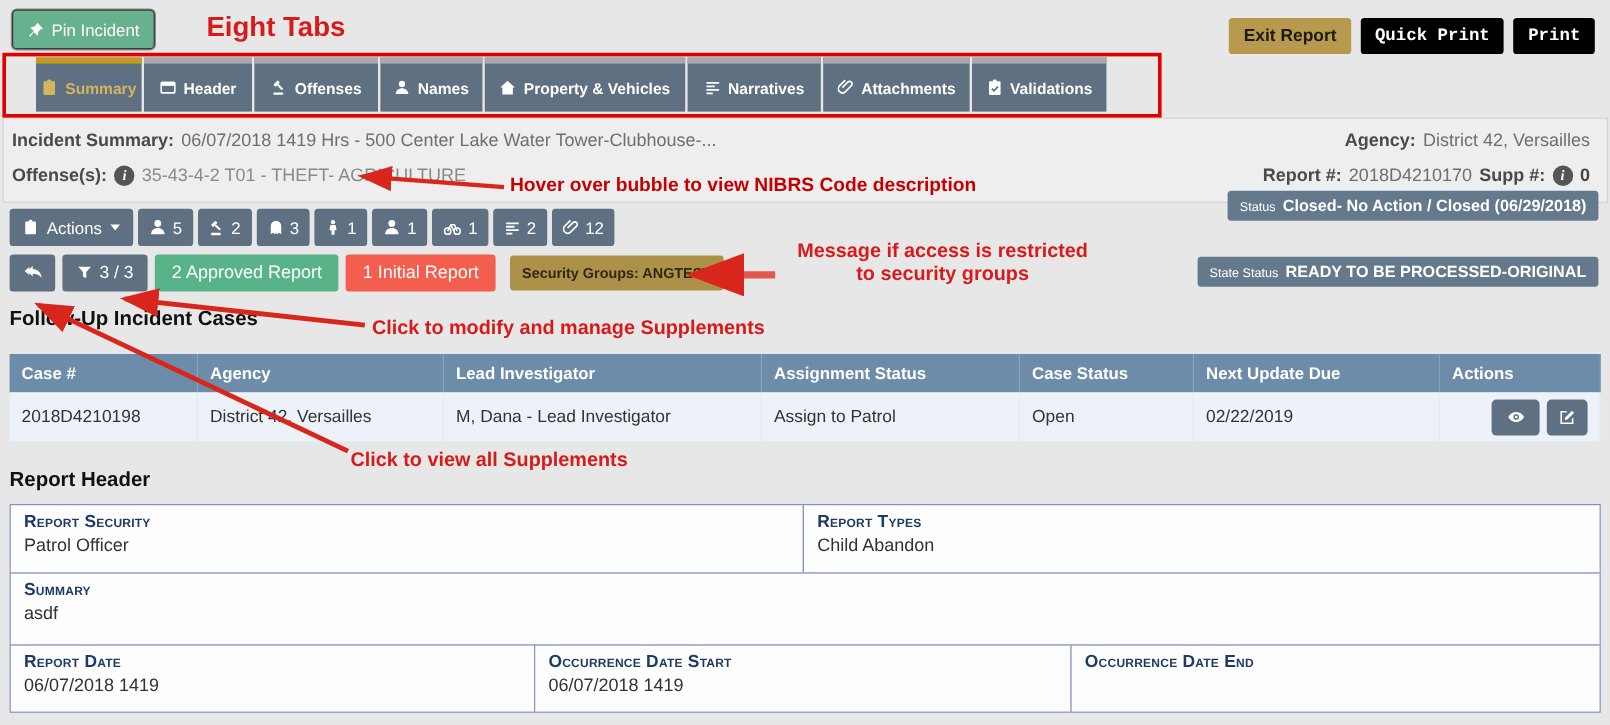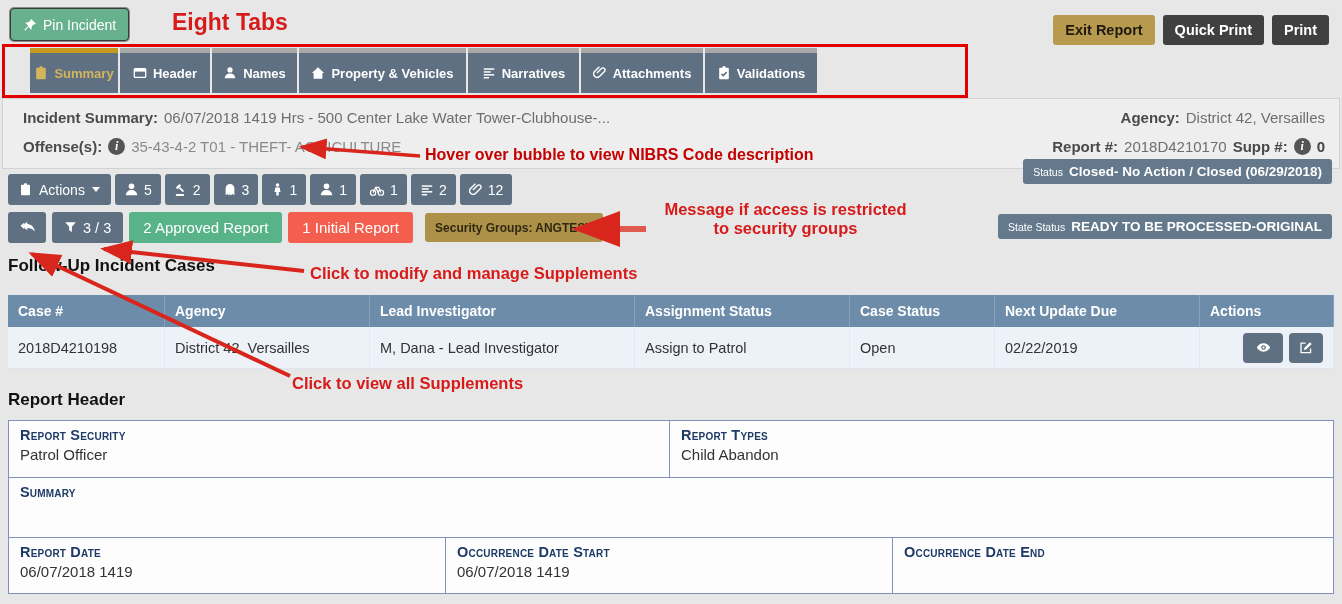--- a/index.html
+++ b/index.html
@@ -19,41 +19,41 @@
     background:#67b18e; color:#fff; border:1px solid #3a3a3a; border-radius:4px;
     box-shadow:0 0 0 1px #8a8a8a;
     display:inline-flex; align-items:center; gap:6px; padding:0 12px;
     font-size:14px; cursor:pointer;
   }
   .annot { position:absolute; color:#d71a1a; font-weight:bold; z-index:41; }
   .annot-eight { left:172px; top:9px; font-size:23px; }
   .top-right { position:absolute; right:13px; top:15px; display:flex; gap:8px; }
   .btn { border:none; border-radius:3px; cursor:pointer; font-family:inherit; }
   .btn-gold { background:#b79a4d; color:#1e1a10; font-weight:bold; font-size:14.5px; padding:7px 12px; }
-  .btn-slate { background:#404040; color:#fff; font-weight:bold; font-size:14.5px; padding:7px 12px; }
+  .btn-slate { background:#000000; color:#fff; font-weight:bold; font-size:14.5px; padding:7px 12px;font-family:Liberation Mono, monospace; }
 
   
   .tab-redbox { position:absolute; left:2px; top:44px; width:966px; height:54px;
     border:3px solid #e10000; z-index:30; pointer-events:none; }
   .tabs { position:absolute; left:30px; top:48px; display:flex; gap:2px; }
   .tab {
     height:45px; background:#5e7081; color:#fff;
     border-top:5px solid #a9a9a9;
     display:inline-flex; align-items:center; justify-content:center; gap:6px;
     font-size:13px; font-weight:bold; cursor:pointer; padding:0 10px;
   }
   .tab.active { color:#d2b55e; border-top-color:#c49a1f; }
   .tab svg { flex:none; }
 
   
   .summary-panel {
     position:absolute; left:2px; top:98px; width:1338px; height:71px;
     background:#eeeeee; border:1px solid #d2d2d2;
   }
-  .sp-row { position:absolute; left:20px; right:14px; display:flex; justify-content:space-between; }
+  .sp-row { position:absolute; left:7px; right:14px; display:flex; justify-content:space-between; }
   .sp-row1 { top:10px; }
   .sp-row2 { top:39px; }
   .sp-label { font-weight:bold; color:#4a4a4a; font-size:15px; }
   .sp-value { color:#6e6e6e; font-size:15px; }
   .sp-left, .sp-right { display:flex; align-items:center; gap:6px; white-space:nowrap; }
   .offense-value { color:#8a8a8a; }
   .supp-zero { font-weight:bold; color:#444; font-size:15px; }
   .info-bubble {
     width:17px; height:17px; border-radius:50%; background:#555; color:#fff;
     display:inline-flex; align-items:center; justify-content:center;
@@ -151,20 +151,32 @@
     <span>Summary</span>
   </div>
   <div class="tab" style="width:90px">
     <span>
         <svg width="14" height="14" viewBox="0 0 16 16">
           <rect x="1.5" y="3" width="13" height="10" rx="1" fill="none" stroke="currentColor" stroke-width="1.5"></rect>
           <rect x="1.5" y="3" width="13" height="3.4" fill="currentColor"></rect>
         </svg>
       </span>
     <span>Header</span>
+  </div>
+  <div class="tab" style="width:103px">
+    <span>
+        <svg width="14" height="14" viewBox="0 0 16 16" fill="currentColor">
+          <g transform="rotate(-45 8 7)">
+            <rect x="5" y="1.5" width="6" height="3" rx="1"></rect>
+            <rect x="7" y="4.5" width="2" height="6.5" rx="0.8"></rect>
+          </g>
+          <rect x="2" y="12.6" width="9.5" height="2.2" rx="1"></rect>
+        </svg>
+      </span>
+    <span>Offenses</span>
   </div>
   <div class="tab" style="width:85px">
     <span>
         <svg width="14" height="14" viewBox="0 0 16 16" fill="currentColor">
           <circle cx="8" cy="4.5" r="3"></circle>
           <path d="M2 14c0-3.3 2.7-5.5 6-5.5s6 2.2 6 5.5z"></path>
         </svg>
       </span>
     <span>Names</span>
   </div>
@@ -398,20 +410,21 @@
   <div class="field f-rs">
     <div class="f-label">Report Security</div>
     <div class="f-value">Patrol Officer</div>
   </div>
   <div class="field f-rt">
     <div class="f-label">Report Types</div>
     <div class="f-value">Child Abandon</div>
   </div>
   <div class="field f-sum">
     <div class="f-label">Summary</div>
+    <div class="f-value">asdf</div>
   </div>
   <div class="field f-rd">
     <div class="f-label">Report Date</div>
     <div class="f-value">06/07/2018 1419</div>
   </div>
   <div class="field f-os">
     <div class="f-label">Occurrence Date Start</div>
     <div class="f-value">06/07/2018 1419</div>
   </div>
   <div class="field f-oe">

